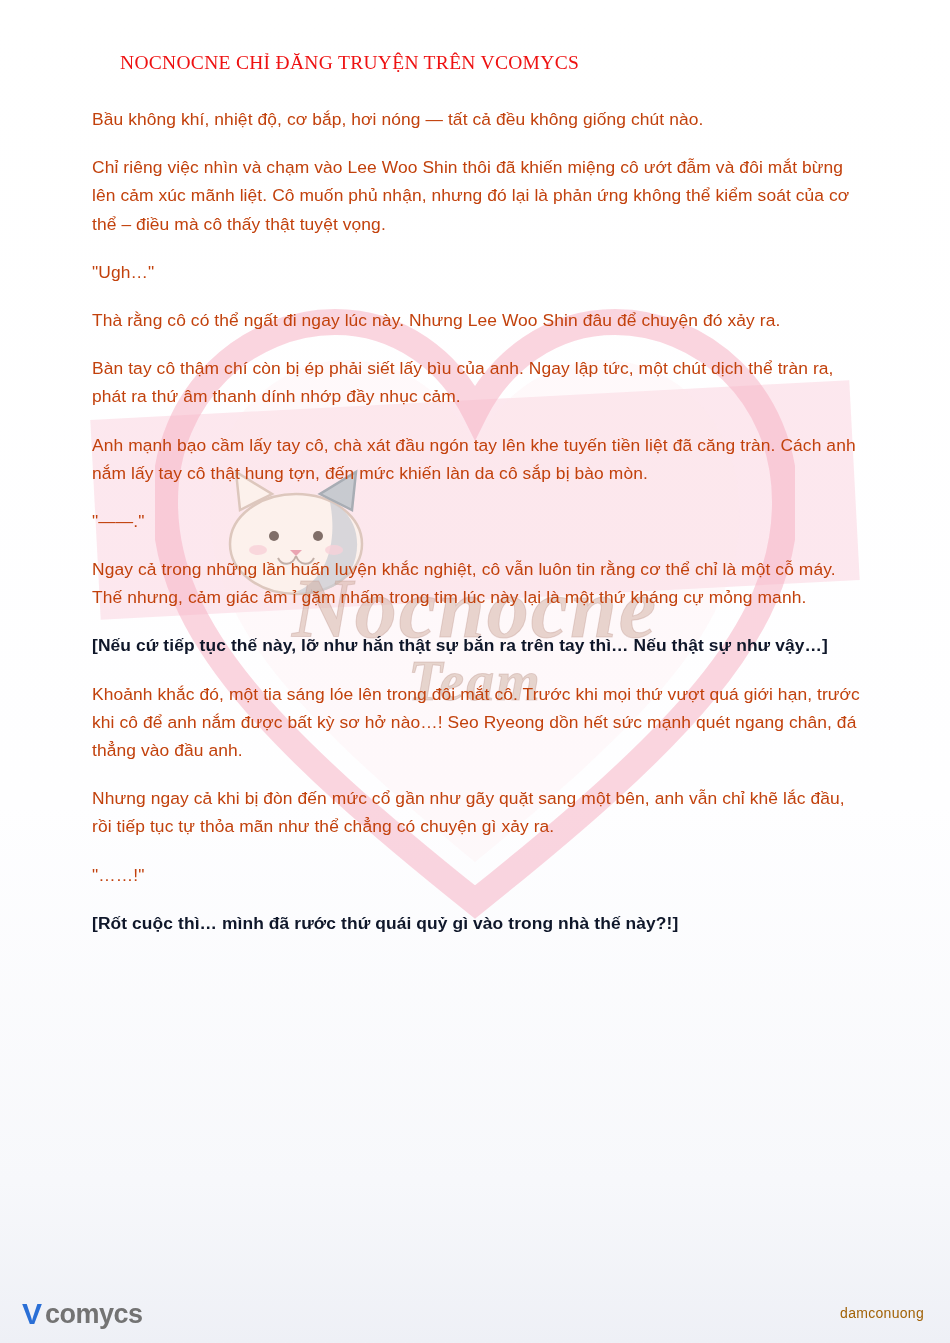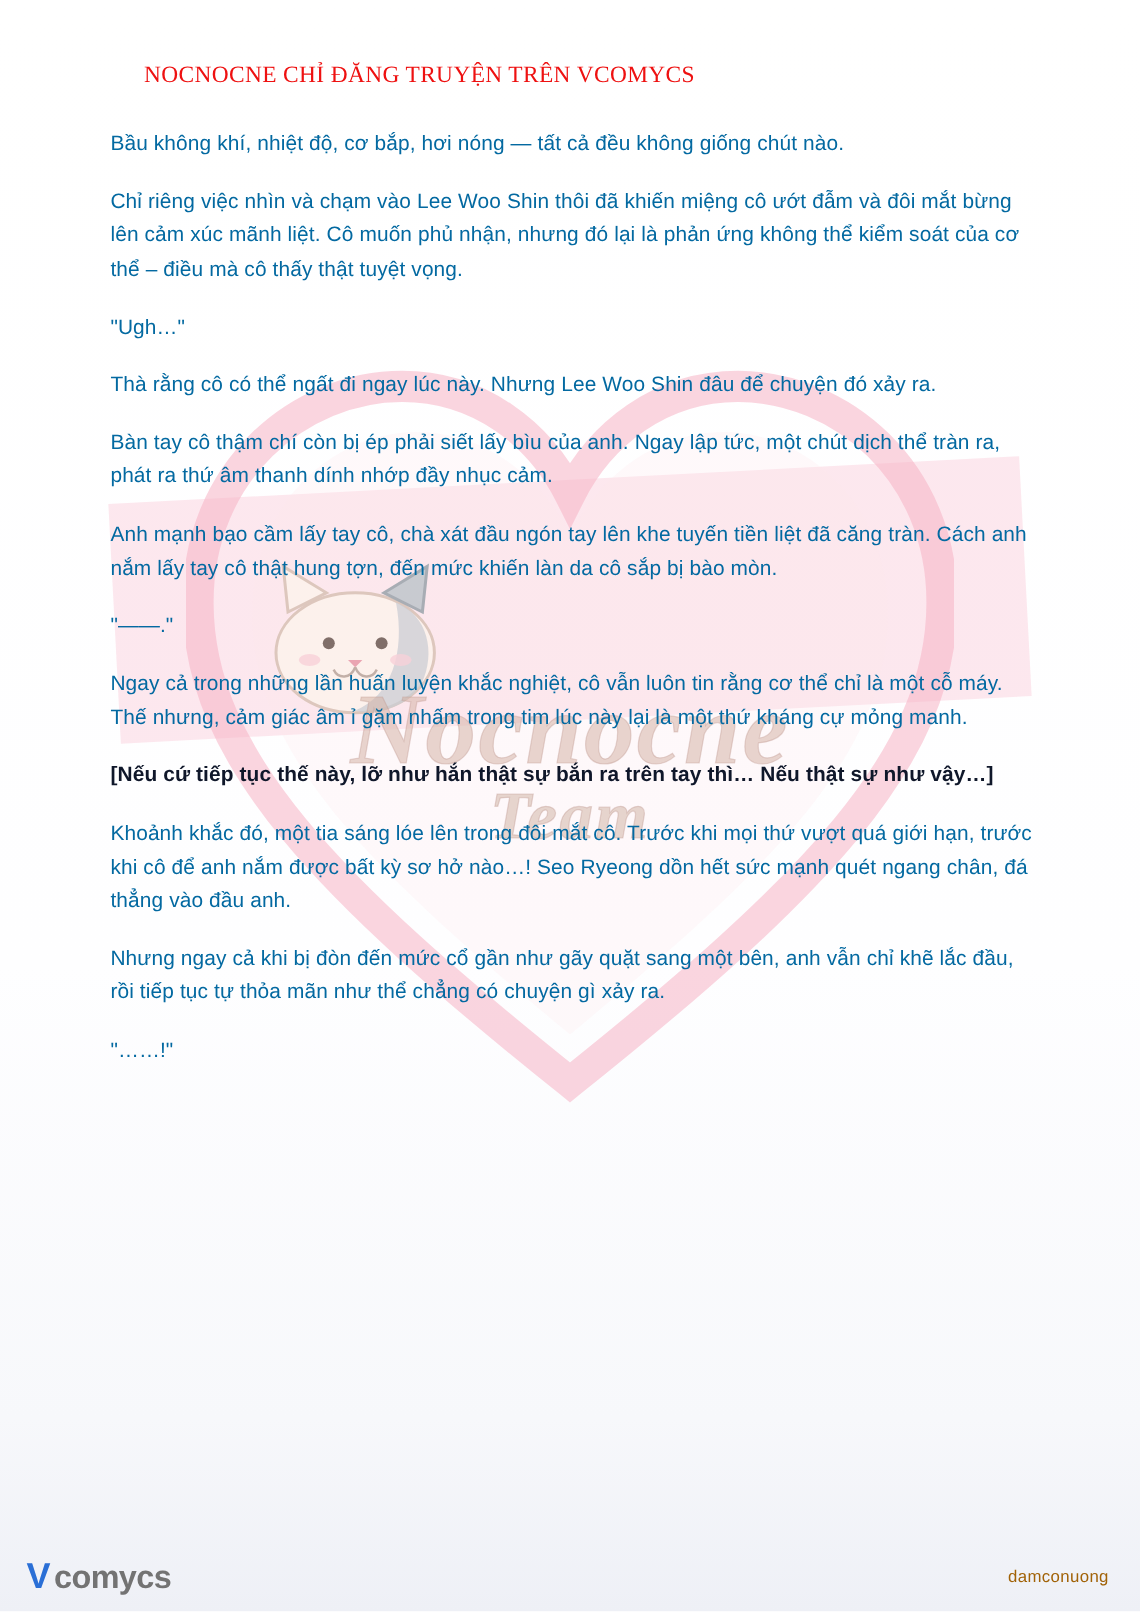--- a/index.html
+++ b/index.html
@@ -103,21 +103,21 @@
   }
   .body-text {
     position: absolute;
     left: 92px;
     top: 105px;
     width: 772px;
   }
   .para {
     font-size: 17.4px;
     line-height: 1.62;
-    color: #0369a1;
+    color: #c2410c;
     margin: 0 0 20px 0;
     letter-spacing: 0.1px;
   }
   .para.bold-italic {
     font-weight: bold;
     color: #0f172a;
   }
   .para.short {
     margin-bottom: 20px;
   }
@@ -197,20 +197,21 @@
       <p class="para short">"Ugh…"</p>
       <p class="para">Thà rằng cô có thể ngất đi ngay lúc này. Nhưng Lee Woo Shin đâu để chuyện đó xảy ra.</p>
       <p class="para">Bàn tay cô thậm chí còn bị ép phải siết lấy bìu của anh. Ngay lập tức, một chút dịch thể tràn ra, phát ra thứ âm thanh dính nhớp đầy nhục cảm.</p>
       <p class="para">Anh mạnh bạo cầm lấy tay cô, chà xát đầu ngón tay lên khe tuyến tiền liệt đã căng tràn. Cách anh nắm lấy tay cô thật hung tợn, đến mức khiến làn da cô sắp bị bào mòn.</p>
       <p class="para short">"——."</p>
       <p class="para">Ngay cả trong những lần huấn luyện khắc nghiệt, cô vẫn luôn tin rằng cơ thể chỉ là một cỗ máy. Thế nhưng, cảm giác âm ỉ gặm nhấm trong tim lúc này lại là một thứ kháng cự mỏng manh.</p>
       <p class="para bold-italic">[Nếu cứ tiếp tục thế này, lỡ như hắn thật sự bắn ra trên tay thì… Nếu thật sự như vậy…]</p>
       <p class="para">Khoảnh khắc đó, một tia sáng lóe lên trong đôi mắt cô. Trước khi mọi thứ vượt quá giới hạn, trước khi cô để anh nắm được bất kỳ sơ hở nào…! Seo Ryeong dồn hết sức mạnh quét ngang chân, đá thẳng vào đầu anh.</p>
       <p class="para">Nhưng ngay cả khi bị đòn đến mức cổ gần như gãy quặt sang một bên, anh vẫn chỉ khẽ lắc đầu, rồi tiếp tục tự thỏa mãn như thể chẳng có chuyện gì xảy ra.</p>
       <p class="para short">"……!"</p>
+      <p class="para bold-italic">[Rốt cuộc thì… mình đã rước thứ quái quỷ gì vào trong nhà thế này?!]</p>
     </div>
 
     <div class="footer-logo">
       <span class="vmark">V</span>
       <span class="vword">comycs</span>
     </div>
 
     <div class="footer-right">damconuong</div>
   </div>
 </div>

